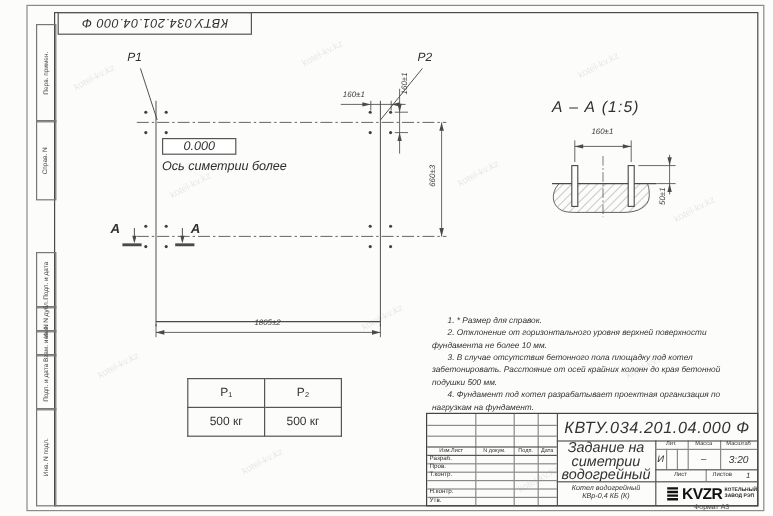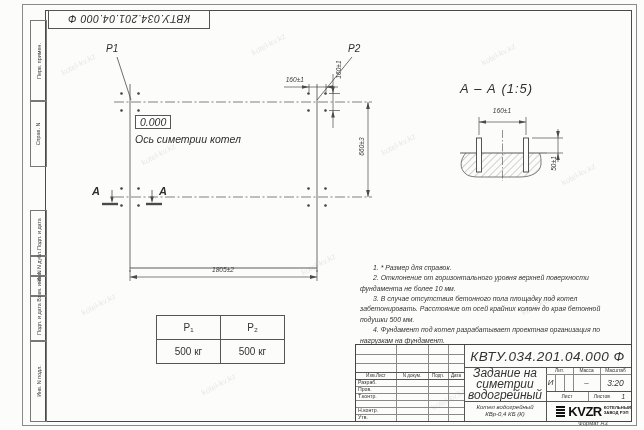--- a/index.html
+++ b/index.html
@@ -12,21 +12,21 @@
   .outer-border{position:absolute;left:22px;top:4px;width:613px;height:420px;border:0.8px solid #8a8a8a}
   .main-frame{position:absolute;left:45px;top:10px;width:585px;height:410px;border:1.3px solid #4a4a4a}
   .vcell{position:absolute;left:30px;width:15px;border:0.8px solid #777;display:flex;align-items:center;justify-content:center}
   .vcell span{transform:rotate(-90deg);white-space:nowrap;font-size:5.4px;color:#444}
   .doc-box-top{position:absolute;left:48px;top:10px;width:160px;height:17px;border:0.9px solid #555;
      transform:rotate(180deg);display:flex;align-items:center;justify-content:center;font-size:10.5px;font-style:italic;letter-spacing:0.5px}
   
   .dim{font-size:6.6px;font-style:italic;color:#3a3a3a;white-space:nowrap}
   .lead-label{font-size:10px;font-style:italic}
   .sec-letter{font-size:11px;font-style:italic;font-weight:bold}
-  .elev{font-size:10.5px;font-style:italic;border:0.9px solid #555;padding:0 4px;background:rgba(255,255,255,.85)}
+  .elev{font-size:10.5px;font-style:italic;border:0.9px solid #555;padding:0 17px;background:rgba(255,255,255,.85)}
   
   .notes{position:absolute;left:360px;top:263px;width:268px;font-size:6.9px;font-style:italic;line-height:1.5;color:#333}
   .note{text-indent:13px}
   
   .load-table{position:absolute;left:156px;top:315px;border-collapse:collapse}
   .load-table td{border:0.9px solid #555;width:61px;height:21px;text-align:center;font-size:10px;color:#333}
   
   .tb{position:absolute;left:355px;top:344px;width:275px;height:76px;border:1.2px solid #444;font-size:5px;color:#333}
   .tb .vl,.tb .hl{position:absolute;background:#555}
   .tb .vl{width:1px}
@@ -149,21 +149,21 @@
     <polygon points="526,122 519,120.2 519,123.8" fill="#4a4a4a" stroke="none"></polygon>
     <path d="M532,138 H563 M547,153 H563 M558,129 V162" stroke-width="0.7"></path>
     <polygon points="558,138 556.2,131 559.8,131" fill="#4a4a4a" stroke="none"></polygon>
     <polygon points="558,153 556.2,160 559.8,160" fill="#4a4a4a" stroke="none"></polygon>
   </g>
 </svg>
 
 <div class="abs lead-label" style="left:106px;top:43px">P1</div>
 <div class="abs lead-label" style="left:348px;top:43px">P2</div>
 <div class="abs elev" style="left:135px;top:115px">0.000</div>
-<div class="abs it" style="left:135px;top:133px;font-size:10.5px">Ось симетрии котел</div>
+<div class="abs it" style="left:135px;top:133px;font-size:10.5px">Ось симетрии более</div>
 <div class="abs sec-letter" style="left:92px;top:185px">А</div>
 <div class="abs sec-letter" style="left:159px;top:185px">А</div>
 <div class="abs dim" style="left:192px;top:266px;width:62px;text-align:center">1805±2</div>
 <div class="abs dim" style="left:268px;top:76px;width:36px;text-align:right">160±1</div>
 <div class="abs dim" style="left:322px;top:66px;width:32px;text-align:center;transform:rotate(-90deg)">160±1</div>
 <div class="abs dim" style="left:344px;top:143px;width:34px;text-align:center;transform:rotate(-90deg)">660±3</div>
 
 <div class="abs it" style="left:460px;top:81px;font-size:13px;letter-spacing:1px">А – А (1:5)</div>
 <div class="abs dim" style="left:477px;top:107px;width:50px;text-align:center">160±1</div>
 <div class="abs dim" style="left:538px;top:160px;width:30px;text-align:center;transform:rotate(-90deg)">50±1</div>

